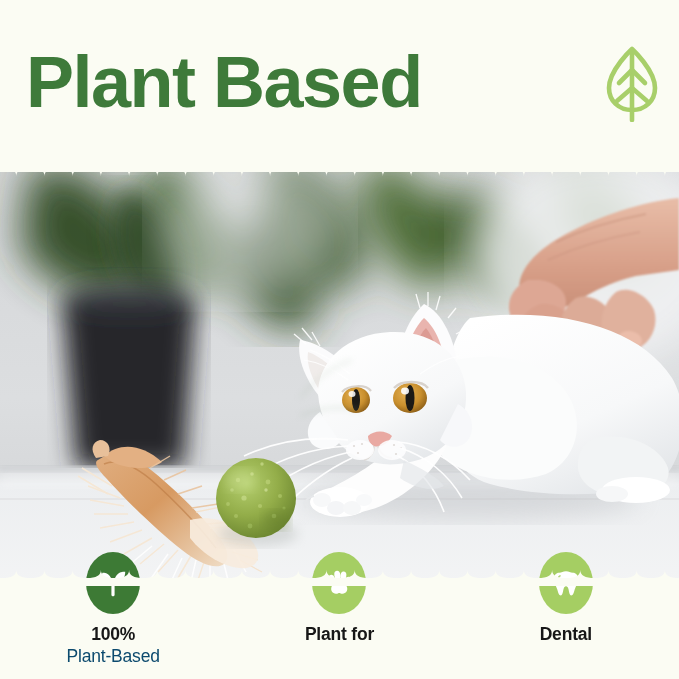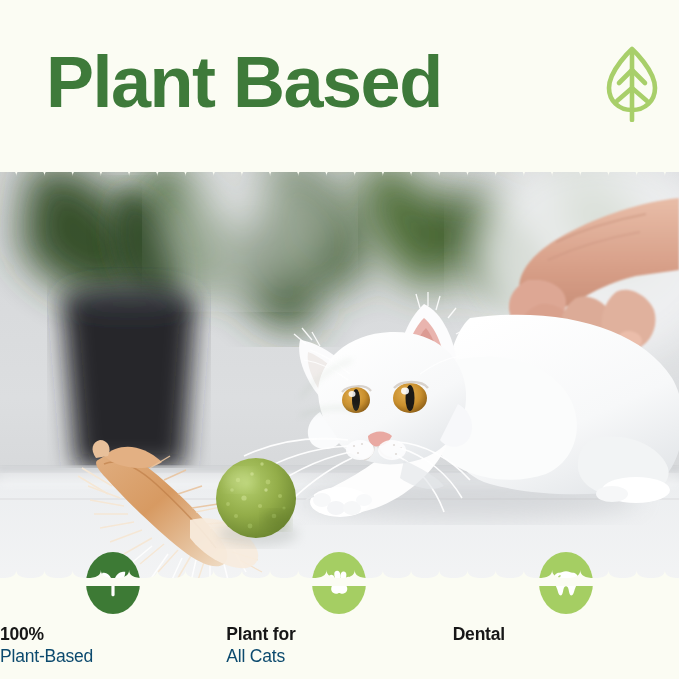--- a/index.html
+++ b/index.html
@@ -17,21 +17,20 @@
     background:#fbfcf3;z-index:6;
   }
   .header-inner{
     position:absolute;left:26px;top:32px;right:18px;height:100px;
     display:flex;align-items:center;justify-content:space-between;
   }
   .headline{
     font-size:72px;line-height:72px;font-weight:700;
     letter-spacing:-1.5px;color:#3e7a3a;white-space:nowrap;
     font-family:"Liberation Sans", sans-serif;
-    margin-left:20px;
   }
   .leaf-mark{width:58px;height:78px;flex:0 0 auto;margin-left:4px;margin-top:2px;}
 
   
   .photo{
     position:absolute;left:0;top:168px;width:679px;height:418px;
     overflow:hidden;z-index:1;background:#cfd2d4;
   }
   .photo svg{display:block;width:679px;height:418px;}
 
@@ -41,21 +40,21 @@
   .wave-bottom{top:562px;}
   .wave svg{display:block;width:679px;height:24px;}
 
   
   .features{
     position:absolute;left:0;top:586px;width:679px;height:93px;
     background:#fbfcf3;z-index:4;
     display:flex;
   }
   .feature{
-    flex:1 1 0;position:relative;text-align:left;
+    flex:1 1 0;position:relative;text-align:center;
   }
   .badge{
     position:absolute;left:50%;top:-34px;transform:translateX(-50%);
     width:54px;height:62px;border-radius:50%;
     display:flex;align-items:center;justify-content:center;
     z-index:7;
   }
   .badge.dark{background:#3d7a35;}
   .badge.light{background:#a5ce63;}
   .badge svg{width:30px;height:30px;display:block;}
@@ -438,21 +437,20 @@
             <ellipse cx="20.6" cy="8.4" rx="3.2" ry="4.6" transform="rotate(9 20.6 8.4)"></ellipse>
             <ellipse cx="25.6" cy="13.4" rx="3.3" ry="4.2" transform="rotate(22 25.6 13.4)"></ellipse>
             <path d="M16.3 14.2 C19.8 14.2 23.6 17 24.6 20.6 C25.6 24.2 23.4 27.4 19.8 27.4
                      C18 27.4 17.2 26.6 16.3 26.6 C15.4 26.6 14.5 27.4 12.7 27.4
                      C9.1 27.4 6.9 24.2 7.9 20.6 C8.9 17 12.8 14.2 16.3 14.2 Z"></path>
           </g>
         </svg>
       </div>
       <div class="f-lines">
         <div class="f-l1">Plant for</div>
-        <div class="f-l2">All Cats</div>
       </div>
     </div>
 
 
     <div class="feature">
       <div class="badge light">
         <svg viewBox="0 0 32 32">
           <g fill="#ffffff">
             <path d="M16 3.4 C19.4 3.4 20.4 5 23.4 5 C26.6 5 28.6 7.4 28.6 11.6
                      C28.6 16.4 26.4 19.2 25.2 23.2 C24.2 26.6 23.6 29.2 21.6 29.2

